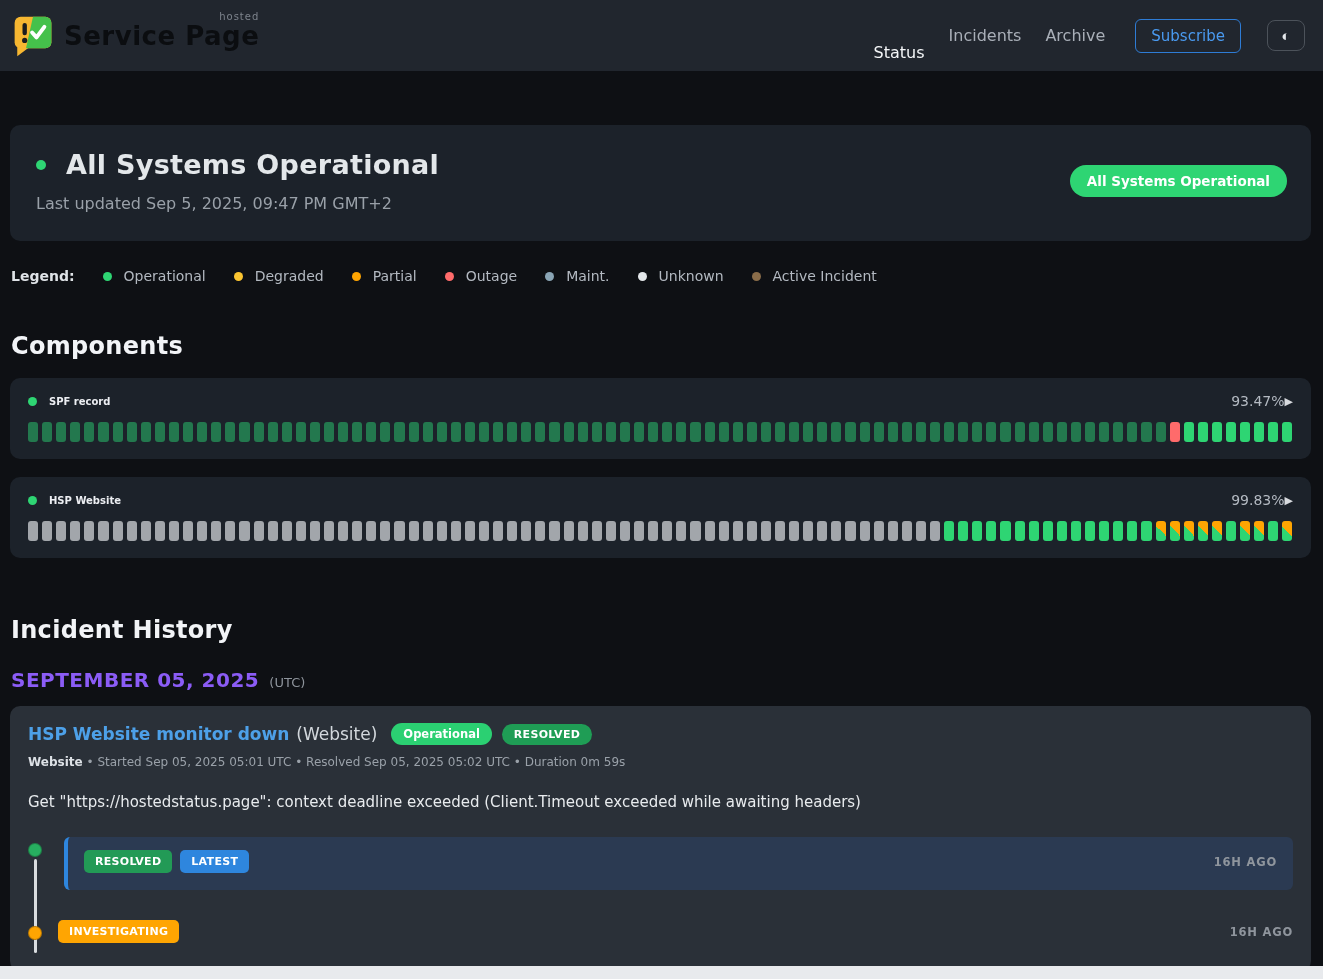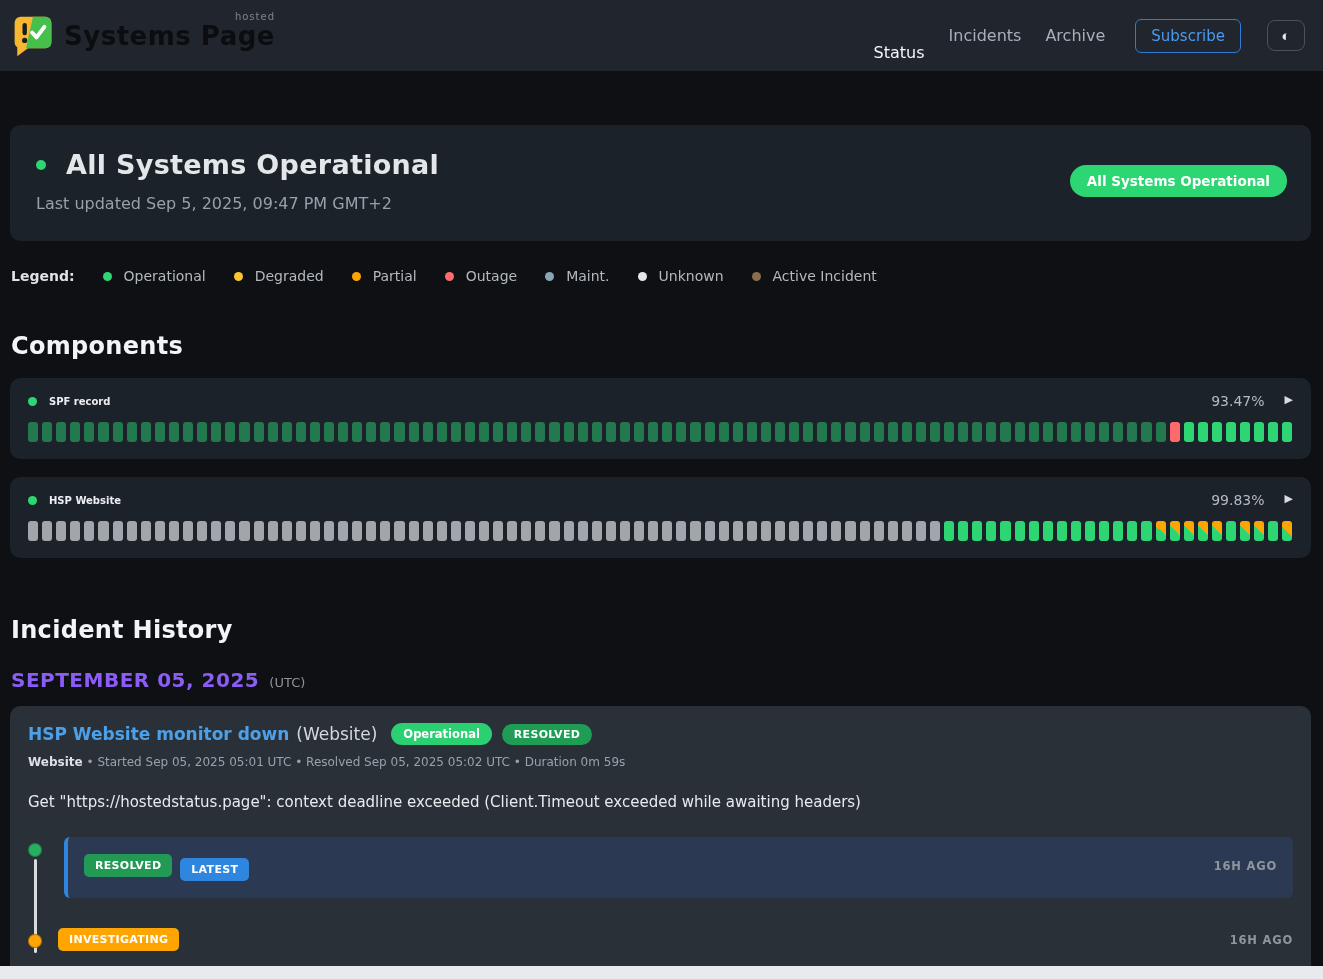--- a/index.html
+++ b/index.html
@@ -52,21 +52,21 @@
   .legend-label { font-size:14px; font-weight:bold; color:#dfe3e7; }
   .l-item { display:flex; align-items:center; gap:12px; }
   .l-dot { width:9px; height:9px; border-radius:50%; }
   .l-label { font-size:14px; color:#b3b9c1; }
   
   .section-heading { font-size:24px; font-weight:bold; color:#f2f4f7; margin:48px 0 0 11px; letter-spacing:0.3px; }
   .comp-card { margin:18px 12px 10px 10px; background:#1c222a; border-radius:10px; padding:15px 18px 17px 18px; }
   .comp-head { display:flex; align-items:center; }
   .comp-dot { width:9px; height:9px; margin-right:12px; }
   .comp-name { font-size:10px; font-weight:600; color:#eceef2; }
-  .comp-right { margin-left:auto; display:flex; gap:20px; }
+  .comp-right { margin-left:auto; display:flex; align-items:center; }
   .comp-uptime { font-size:14px; color:#b4bac2; }
   .comp-arrow { font-size:11px; color:#d8dbdf; cursor:pointer; }
   .bars { display:flex; gap:4px; margin-top:13px; }
   .bar { flex:1; height:20px; border-radius:3px; cursor:pointer; }
   .bar-muted { background:#23784e; }
   .bar-operational { background:#2ed573; }
   .bar-outage { background:#ff6b6b; }
   .bar-nodata { background:#a2a6ab; }
   .bar-degraded { background:linear-gradient(45deg,#2ed573 50%,#ffa502 50%); }
   
@@ -97,42 +97,42 @@
   .t-dot-orange { background:#ffa502; }
   .t-content { flex:1; }
   .t-box {
     background:#2b3a52; border-left:4px solid #2e86de; border-radius:6px;
     padding:13px 16px 17px 16px; margin-left:6px;
   }
   .t-row { display:flex; align-items:center; }
   .t-badge { color:#fff; font-size:11px; font-weight:bold; padding:5px 11px; border-radius:5px; letter-spacing:0.3px; }
   .t-badge + .t-badge { margin-left:8px; }
   .tb-resolved { background:#229a56; }
-  .tb-latest { background:#2e86de;margin-top:8px; }
+  .tb-latest { background:#2e86de; }
   .tb-investigating { background:#ffa502; }
   .t-time { margin-left:auto; font-size:11.5px; font-weight:bold; color:#8f959d; letter-spacing:0.8px; }
   .t-text { margin-top:13px; font-size:15px; color:#c5cbd2; }
   
   .footer-strip { position:absolute; left:0; right:0; bottom:0; height:13px; background:#e8eaed; }
 </style>
 </head>
 <body>
 
 <header>
   <div class="brand">
     <svg width="42" height="44" viewBox="0 0 48 50">
       <path d="M10 3 h28 a7 7 0 0 1 7 7 v22 a7 7 0 0 1 -7 7 h-28 a7 7 0 0 1 -7 -7 v-22 a7 7 0 0 1 7 -7 z" fill="#f7b731"></path>
       <path d="M6 30 L6 48 L22 36 Z" fill="#f7b731"></path>
       <path d="M24 3 H38 a7 7 0 0 1 7 7 v22 a7 7 0 0 1 -7 7 H16 Z" fill="#45c14b"></path>
       <rect x="12" y="10" width="5" height="14" rx="2.5" fill="#1b1d1f"></rect>
       <circle cx="14.5" cy="30" r="3" fill="#1b1d1f"></circle>
       <polyline points="23,21 28,26.5 37,14.5" fill="none" stroke="#ffffff" stroke-width="4.5" stroke-linecap="round" stroke-linejoin="round"></polyline>
     </svg>
     <div class="brand-text">
-      <span>Systems Page</span>
+      <span>Service Page</span>
       <span class="hosted">hosted</span>
     </div>
   </div>
   <nav>
     <a class="nav-link active">Status</a>
     <a class="nav-link">Incidents</a>
     <a class="nav-link">Archive</a>
     <button class="subscribe-btn">Subscribe</button>
     <button class="theme-btn">
       <span>◐</span>

